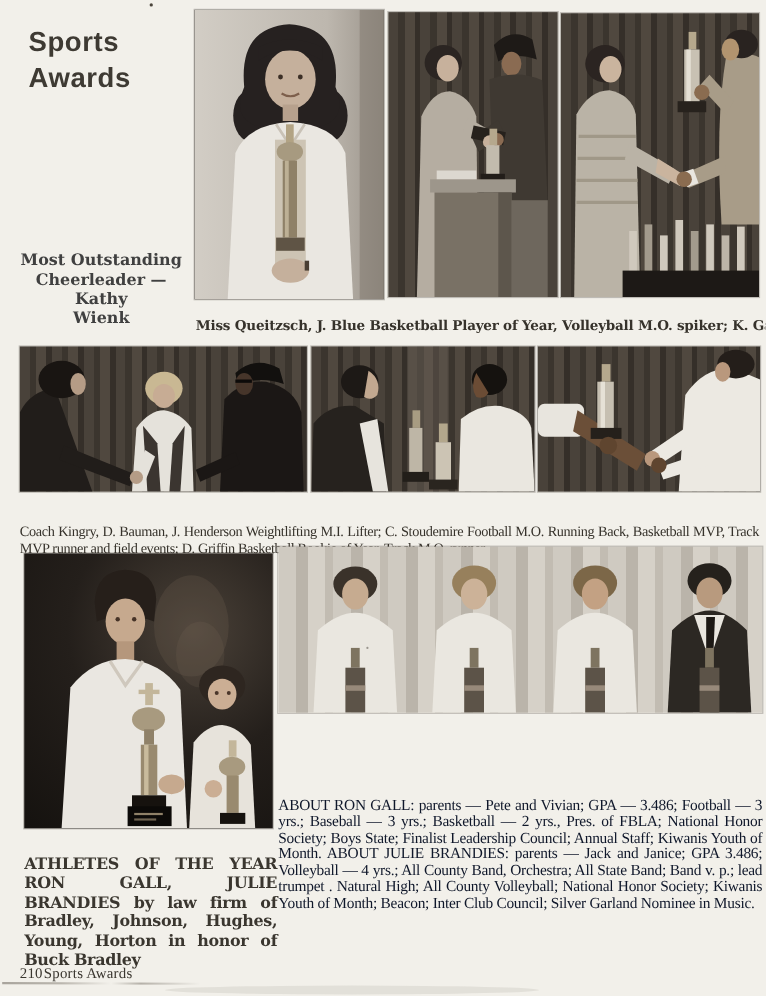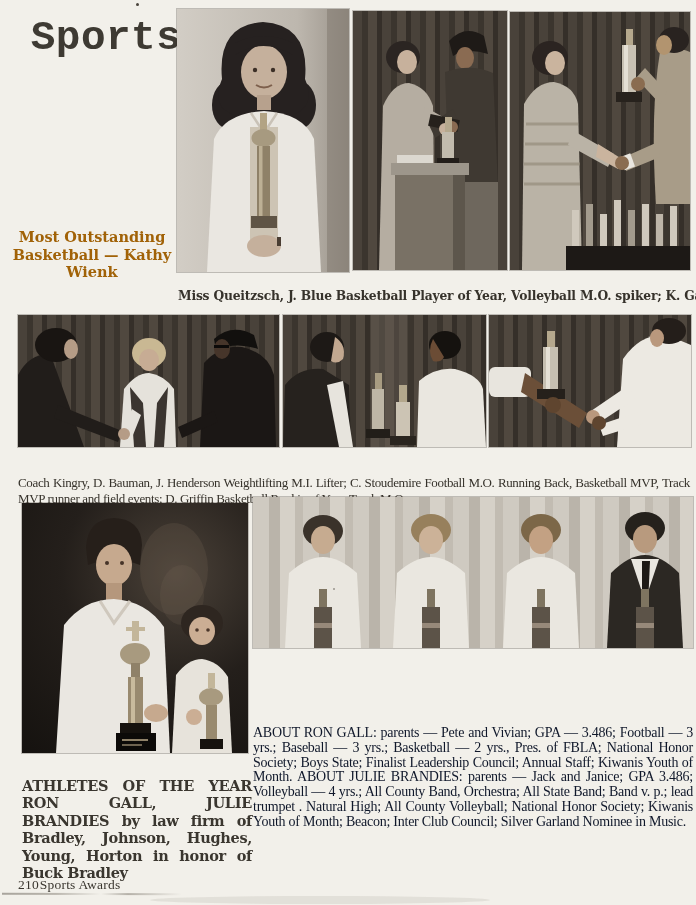--- a/index.html
+++ b/index.html
@@ -1,26 +1,26 @@
 <!DOCTYPE html>
 <html><head>
 <meta charset="utf-8">
 <style>
   html,body{margin:0;padding:0;}
   body{background:#f2f0ea;}
   .sheet{position:relative;width:696px;height:905px;background:#f2f0ea;
          font-family:"Liberation Serif",serif;color:#332f29;overflow:hidden;}
 
   
-  .title{position:absolute;left:26px;top:22px;width:160px;margin:0;text-align:center;
-         font-family:Liberation Mono, monospace;font-weight:bold;
-         font-size:41px;line-height:33px;color:#3e3a33;letter-spacing:.5px;}
+  .title{position:absolute;left:26px;top:22px;width:160px;margin:0;text-align:left;
+         font-family:Liberation Sans, sans-serif;font-weight:bold;
+         font-size:25px;line-height:33px;color:#3e3a33;letter-spacing:.5px;}
   .left-note{position:absolute;left:8px;top:228px;width:168px;text-align:center;
          font-family:"DejaVu Serif","Liberation Serif",serif;font-weight:bold;
-         font-size:14.5px;line-height:17.5px;color:#a16207;}
+         font-size:14.5px;line-height:17.5px;color:#404040;}
   .cap{position:absolute;color:#36322b;}
   .cap-bold{font-family:"DejaVu Serif","Liberation Serif",serif;font-weight:bold;}
   #cap-top{left:178px;top:276px;width:512px;text-align:center;font-size:12.3px;
            letter-spacing:-.2px;white-space:nowrap;}
   #cap-mid{left:18px;top:462px;width:672px;font-size:13px;line-height:15.6px;
            letter-spacing:-.35px;text-align:justify;}
   #cap-athletes{left:22px;top:762px;width:230px;font-size:14.5px;line-height:17.6px;
            letter-spacing:-.3px;text-align:justify;color:#3a362f;}
   #cap-baseball{left:253px;top:672px;width:440px;font-size:12.4px;line-height:15.4px;
            letter-spacing:-.3px;text-align:justify;}
@@ -54,23 +54,23 @@
            background:linear-gradient(90deg,#6c665d 0%,#8d877d 30%,transparent 55%,#837d73 70%,transparent 100%);
            opacity:.55;transform:rotate(.2deg);}
   .smudge{position:absolute;left:150px;top:896px;width:340px;height:8px;border-radius:50%;
            background:#dcd9d2;opacity:.7;}
 </style>
 </head>
 <body>
 
 <div class="sheet">
 
-  <h1 class="title"><span>Sports</span><br></h1>
-
-  <div class="left-note"><span>Most Outstanding</span><br><span>Basketball — Kathy</span><br><span>Wienk</span></div>
+  <h1 class="title"><span>Sports</span><br><span>Awards</span></h1>
+
+  <div class="left-note"><span>Most Outstanding</span><br><span>Cheerleader — Kathy</span><br><span>Wienk</span></div>
 
   <div class="photo" id="p1">
     <svg width="172" height="263" viewBox="0 0 172 263">
       <defs>
           <linearGradient id="p1g" x1="0" y1="0" x2="1" y2="0">
         <stop offset="0" stop-color="#d2cdc5"></stop>
             <stop offset=".7" stop-color="#bdb7ae"></stop>
             <stop offset="1" stop-color="#9a938a"></stop>
       </linearGradient>
         </defs>

